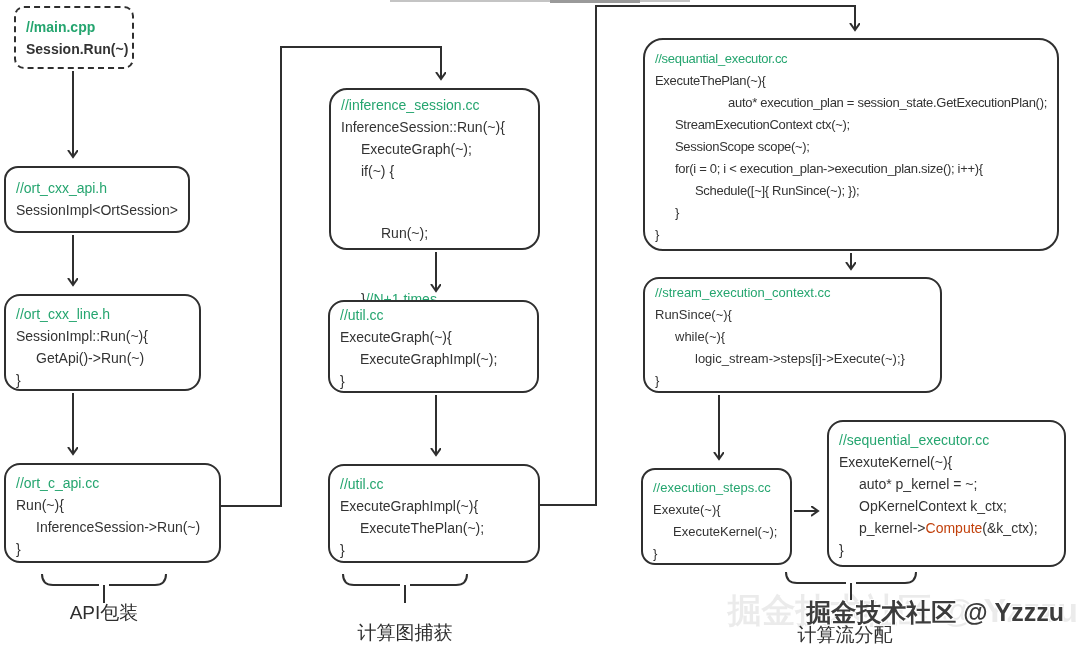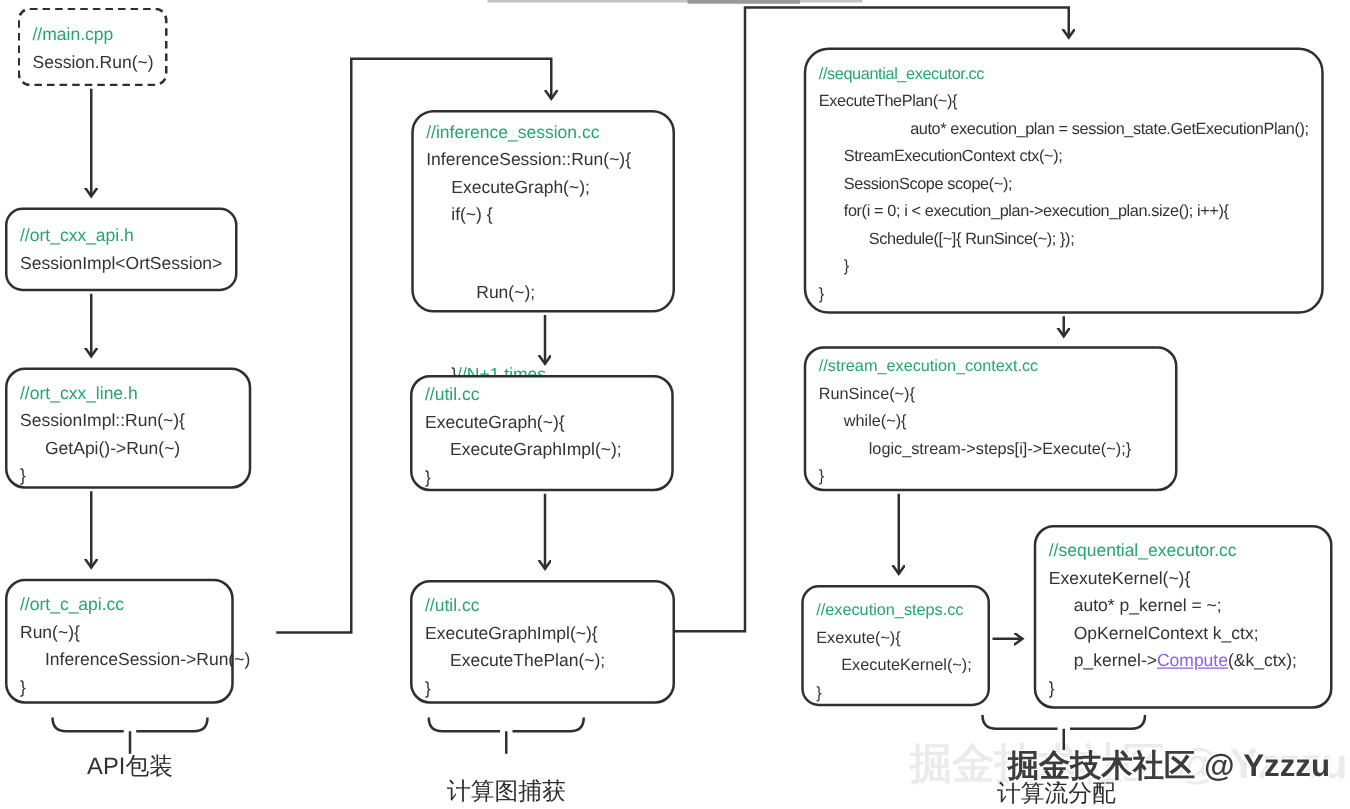--- a/index.html
+++ b/index.html
@@ -18,26 +18,26 @@
     padding:7px 10px;
     font-size:14px;
     line-height:22px;
     color:#333;
     white-space:nowrap;
     box-sizing:border-box;
   }
   .codebox .line{white-space:nowrap;}
   .c-k{color:#333;}
   .c-g{color:#25a56f;}
-  .c-r{color:#8b5cf6;text-decoration:underline;}
+  .c-r{color:#c2410c;}
   
-  .b1{left:14px;top:6px;width:120px;height:63px;border-style:dashed;border-radius:10px;padding-top:8px;}
+  .b1{left:14px;top:6px;width:120px;height:63px;border-style:dashed;border-radius:10px;padding-top:8px;font-weight:bold;}
   .b2{left:4px;top:166px;width:186px;height:67px;border-radius:14px;padding-top:9px;}
   .b3{left:4px;top:294px;width:197px;height:97px;}
-  .b4{left:4px;top:463px;width:183px;height:100px;}
+  .b4{left:4px;top:463px;width:217px;height:100px;}
   .b5{left:329px;top:88px;width:211px;height:162px;border-radius:18px;padding-top:4px;}
   .b6{left:328px;top:300px;width:211px;height:93px;padding-top:2px;}
   .b7{left:328px;top:464px;width:212px;height:99px;}
   .b8{left:643px;top:38px;width:416px;height:213px;border-radius:20px;font-size:13px;letter-spacing:-0.3px;padding-top:8px;}
   .b9{left:643px;top:277px;width:299px;height:116px;font-size:13px;padding-top:3px;}
   .b10{left:641px;top:468px;width:151px;height:97px;border-radius:14px;font-size:13px;}
   .b11{left:827px;top:420px;width:239px;height:147px;padding-top:7px;}
   svg.overlay{position:absolute;left:0;top:0;pointer-events:none;}
   .col-label{
     position:absolute;

